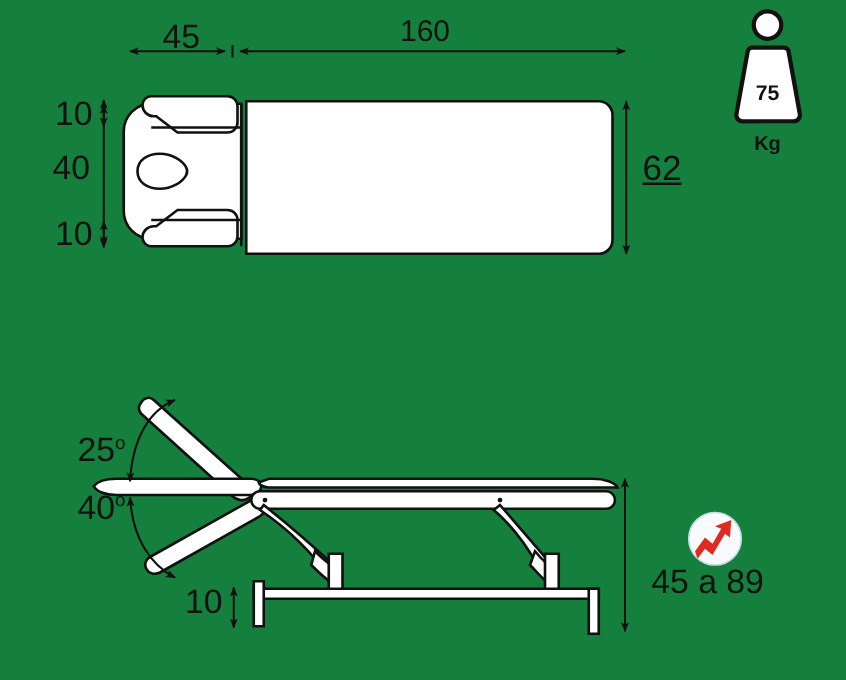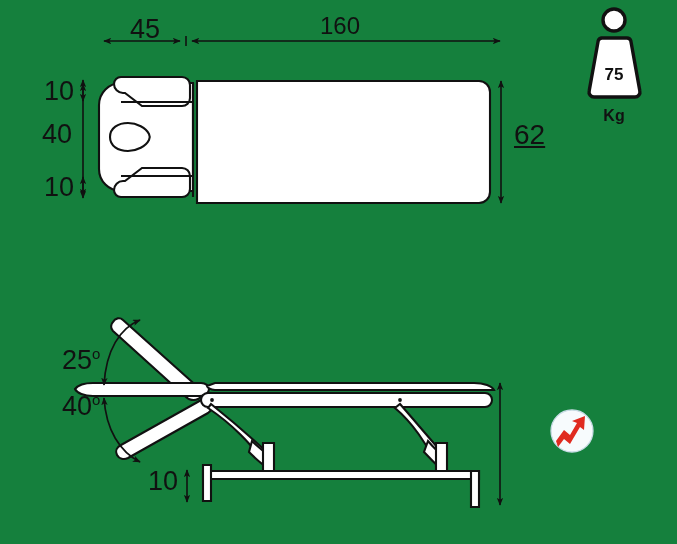--- a/index.html
+++ b/index.html
@@ -168,17 +168,18 @@
   <div class="dim-label dim-62">62</div>
   <div class="dim-label dim-10a">10</div>
   <div class="dim-label dim-40">40</div>
   <div class="dim-label dim-10b">10</div>
 
   <div class="dim-label dim-55"><span>25</span><sup>o</sup></div>
 
   <div class="dim-label dim-40deg"><span>40</span><sup>o</sup></div>
 
   <div class="dim-label dim-10c">10</div>
+  <div class="dim-label dim-45a89">45 a 89</div>
 
   <div class="dim-label kg-number">75</div>
   <div class="dim-label kg-unit">Kg</div>
 
 </div>
 
 </body></html>

